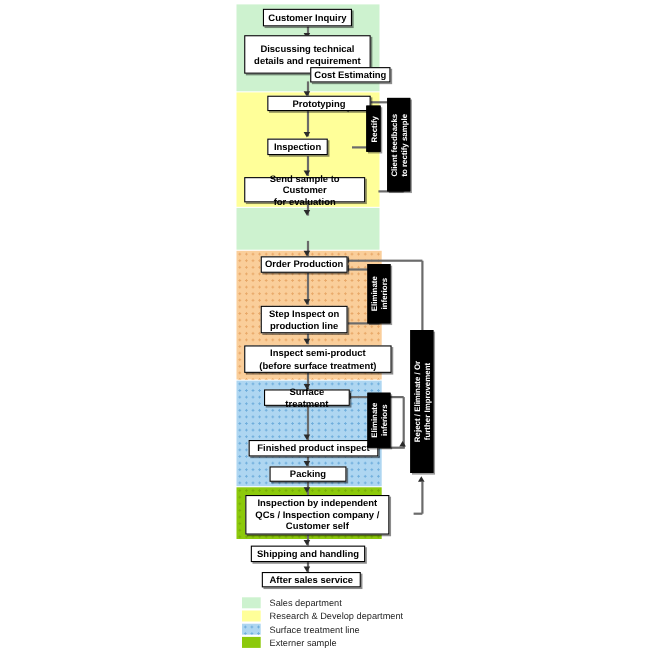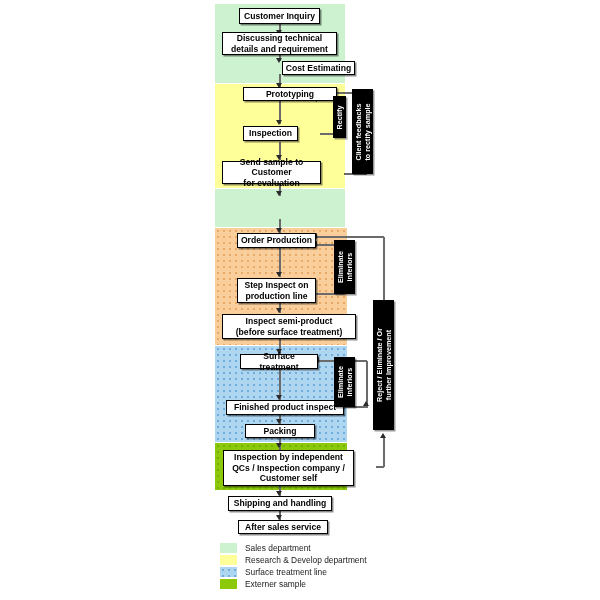--- a/index.html
+++ b/index.html
@@ -186,21 +186,21 @@
   <div class="conn vert" style="left:383px;top:237px;height:101px;"></div>
   <div class="conn horz" style="left:316px;top:236px;width:68px;"></div>
   <div class="arrow-left" style="left:312px;top:233px;"></div>
 
   <div class="node" style="left:239px;top:8px;width:81px;height:16px;">
     <span>
         <span class="ln">Customer Inquiry</span>
       </span>
   </div>
 
-  <div class="node" style="left:222px;top:32px;width:115px;height:23px;">
+  <div class="node" style="left:222px;top:32px;width:115px;height:35px;">
     <span>
       <span class="ln">Discussing technical</span>
       <span class="ln">details and requirement</span>
     </span>
   </div>
 
   <div class="node" style="left:243px;top:61px;width:73px;height:14px;margin-left:39px;">
     <span>
         <span class="ln">Cost Estimating</span>
       </span>
@@ -211,21 +211,21 @@
         <span class="ln">Prototyping</span>
       </span>
   </div>
 
   <div class="node" style="left:243px;top:126px;width:55px;height:15px;">
     <span>
         <span class="ln">Inspection</span>
       </span>
   </div>
 
-  <div class="node" style="left:222px;top:161px;width:99px;height:23px;">
+  <div class="node" style="left:222px;top:161px;width:110px;height:23px;">
     <span>
       <span class="ln">Send sample to Customer</span>
       <span class="ln">for evaluation</span>
     </span>
   </div>
 
 
   <div class="node" style="left:237px;top:233px;width:79px;height:15px;">
     <span>
         <span class="ln">Order Production</span>

